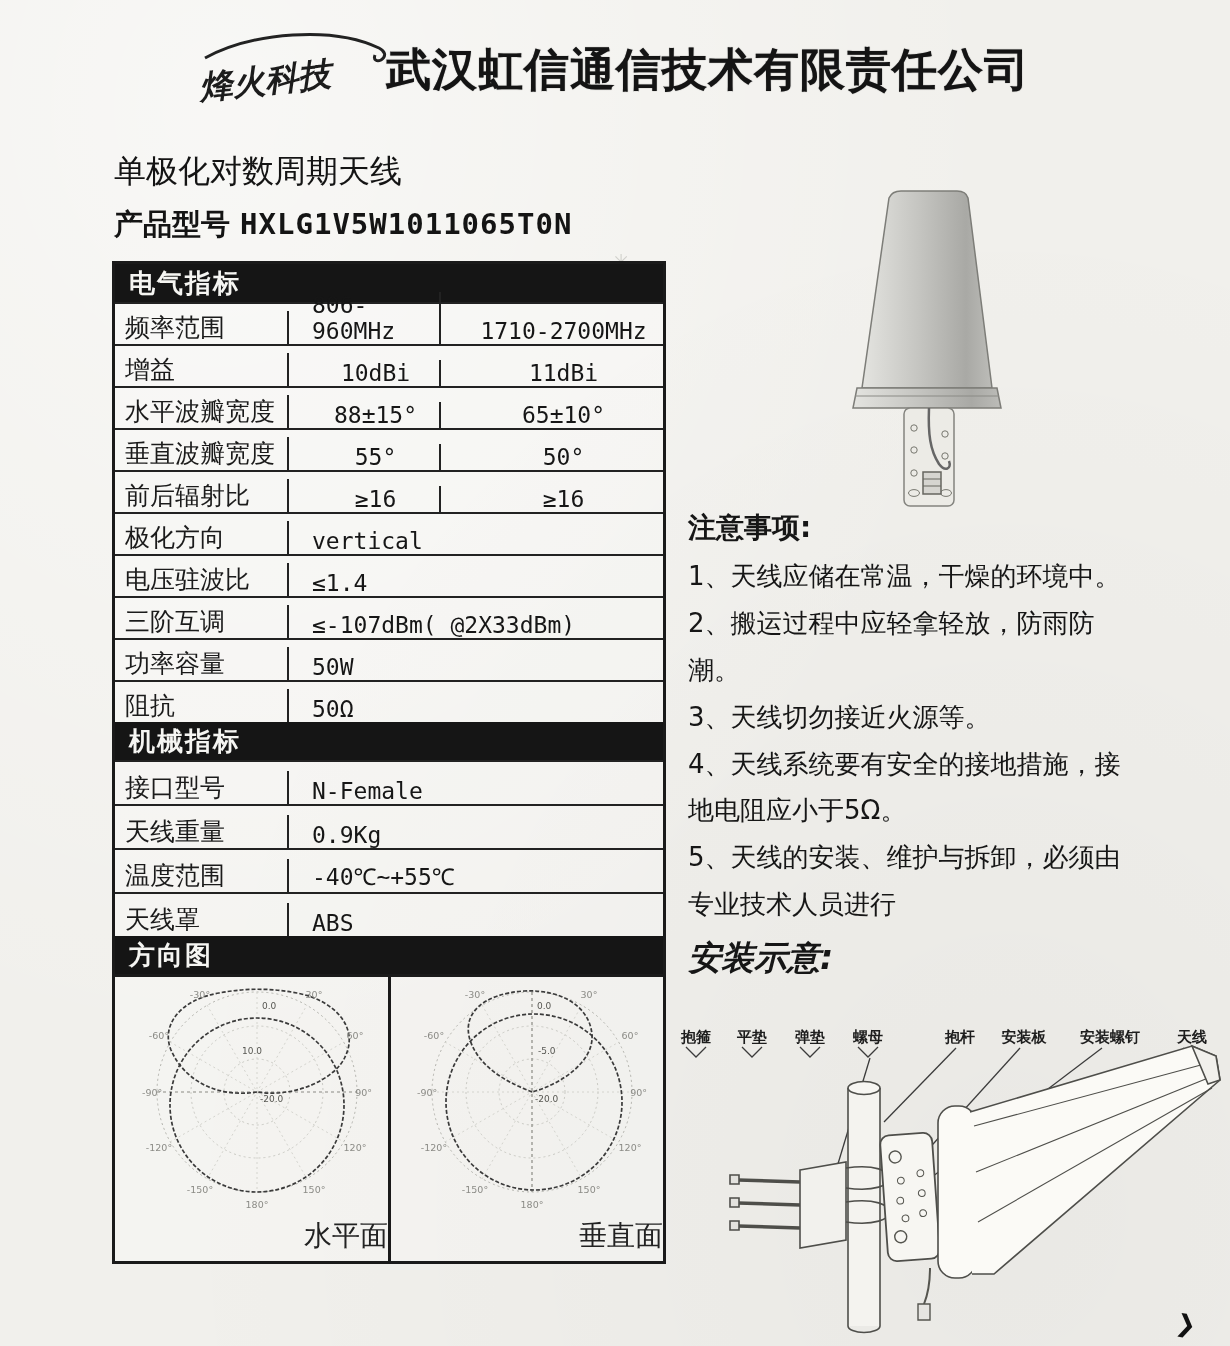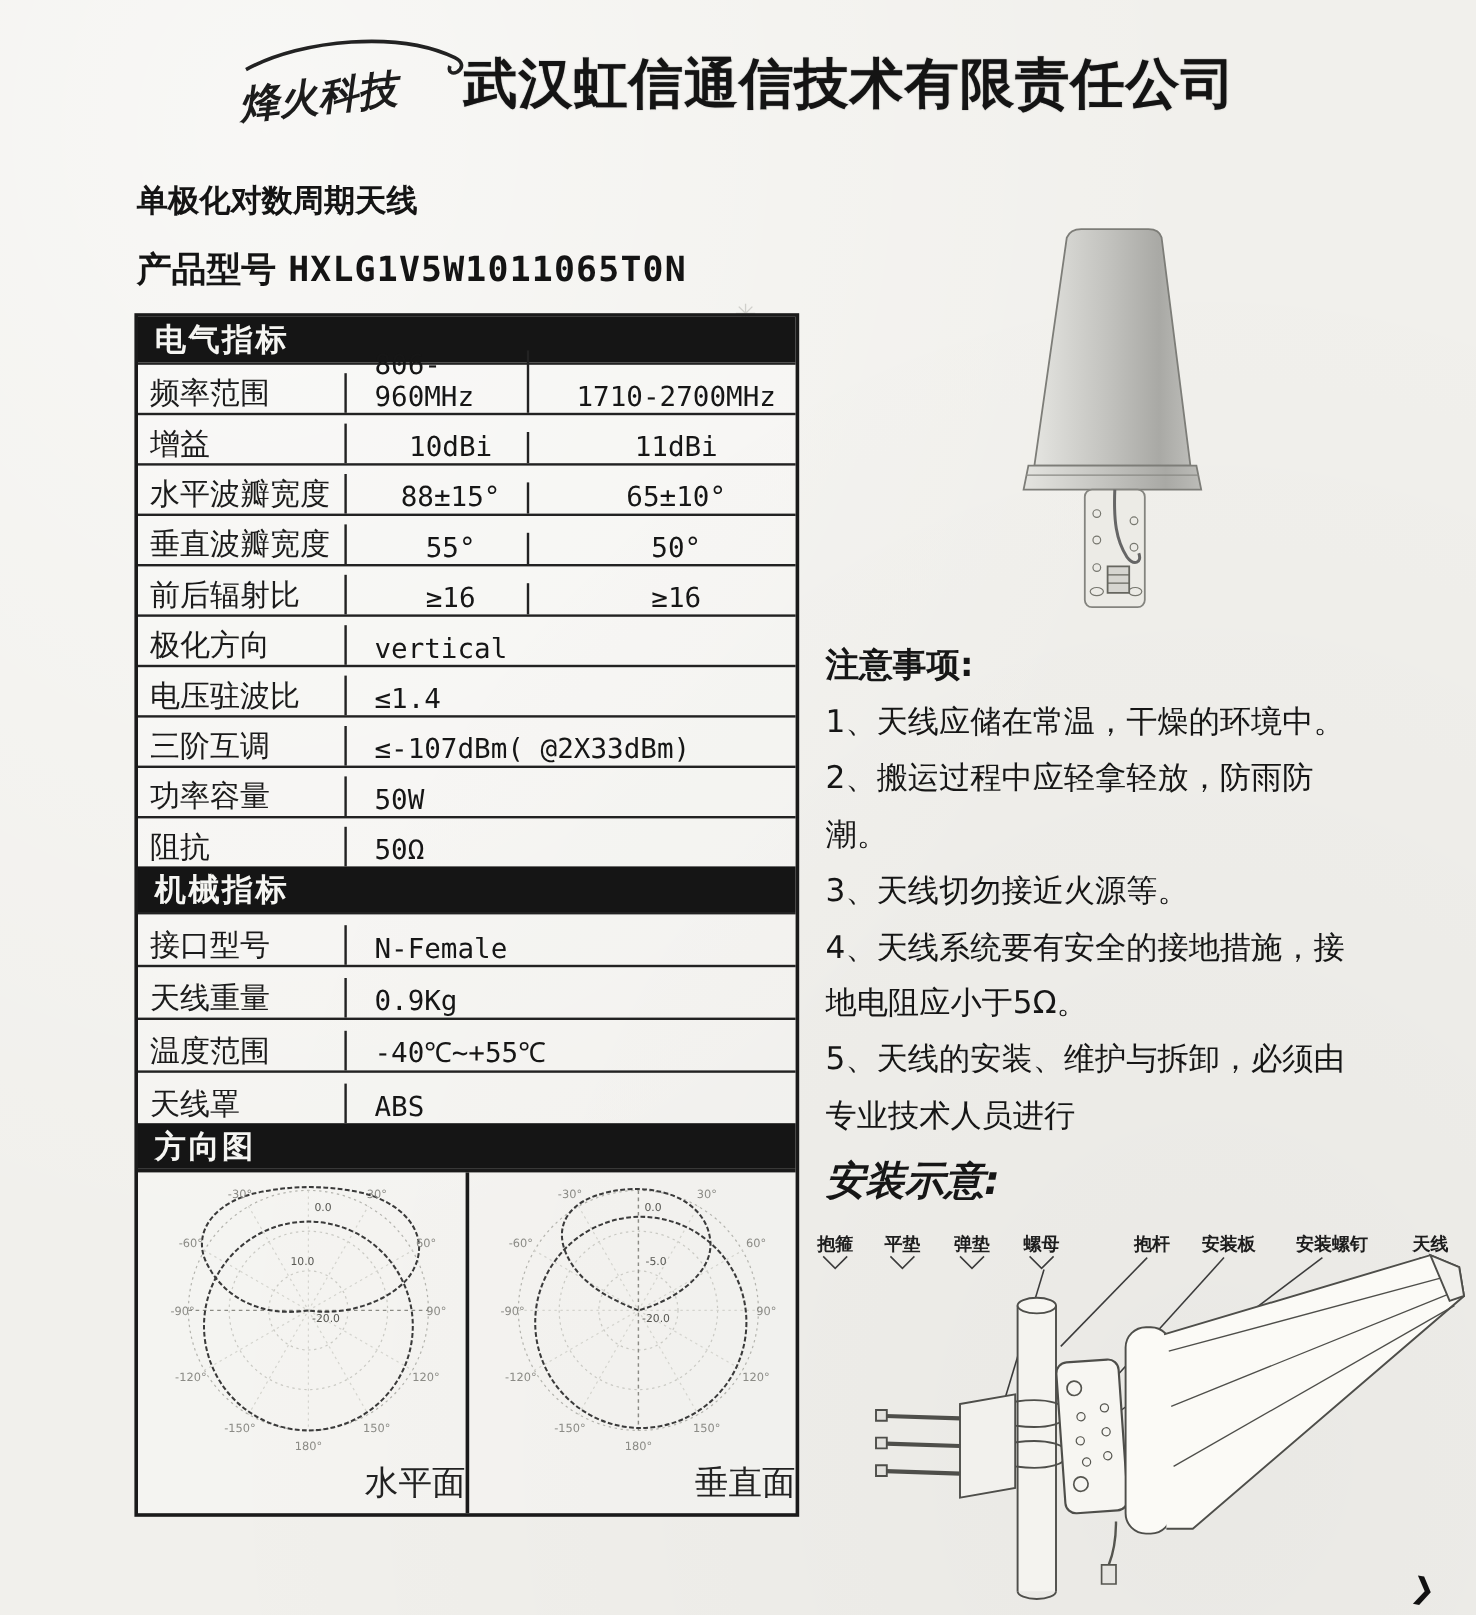--- a/index.html
+++ b/index.html
@@ -10,21 +10,21 @@
       radial-gradient(ellipse at 82% 90%, rgba(0,0,0,.03), rgba(0,0,0,0) 60%),
       #f1f0ec;
     font-family:"DejaVu Sans", sans-serif;
     color:#1b1b1b;
   }
   .abs{position:absolute;}
   
   .company{font-size:45px;font-weight:900;letter-spacing:1px;color:#141414;
     text-shadow:0 0 1px rgba(0,0,0,.55);}
   
-  .title1{font-size:26px;font-weight:700;color:#141414;}
+  .title1{font-size:32px;font-weight:400;color:#141414;}
   .title2{font-size:29px;font-weight:700;color:#141414;}
   .title2 .model{font-family:"DejaVu Sans Mono", monospace;font-weight:700;letter-spacing:1px;}
   
   .spec{left:112px;top:261px;width:548px;border:3px solid #1a1a1a;background:rgba(255,255,255,.25);}
   .bar{height:38px;background:#151515;color:#f5f5f2;display:flex;align-items:center;
        padding-left:14px;font-size:26px;font-weight:700;letter-spacing:2px;box-sizing:border-box;}
   .srow{display:flex;border-top:2px solid #222;height:42px;align-items:flex-end;box-sizing:border-box;}
   .mrow{height:44px;}
   .cell{display:flex;align-items:center;box-sizing:border-box;overflow:hidden;}
   .c-label{width:174px;border-right:2px solid #222;padding-left:10px;font-size:25px;}
@@ -38,21 +38,21 @@
   .pcap{font-size:28px;color:#222;margin-top:0px;}
   
   .ring{fill:none;stroke:#c9c9c3;stroke-dasharray:2 3;}
   .ring.outer{stroke:#b3b3ad;}
   .spoke{stroke:#d4d4ce;stroke-dasharray:2 3;stroke-width:1;}
   .axis-strong{stroke:#8a8a84;stroke-dasharray:3 3;stroke-width:1.2;}
   .lobe{fill:none;stroke:#3a3a3a;stroke-width:1.7;stroke-dasharray:4 2;}
   .alabel{font-size:9.5px;fill:#8b8b86;text-anchor:middle;}
   .rlabel{font-size:9px;fill:#575752;}
   
-  .notes{left:688px;top:529px;width:449px;font-size:26px;line-height:1.8;color:#161616;}
+  .notes{left:688px;top:503px;width:449px;font-size:26px;line-height:1.8;color:#161616;}
   .notes .ntitle{font-weight:700;font-size:28px;}
   .notes .itm{margin:0;}
   .notes .ititle{font-weight:700;font-size:33px;font-style:italic;}
   
   .art line,.art path,.art rect,.art circle,.art ellipse,.art polygon{vector-effect:non-scaling-stroke;}
   .plabel{font-size:15px;font-weight:700;fill:#1d1d1d;text-anchor:middle;}
   .artifact1{left:612px;top:250px;color:#bdbdb8;font-size:22px;opacity:.65;}
   .artifact2{left:1176px;top:1310px;font-size:24px;font-weight:900;color:#111;transform:rotate(10deg);}
 </style>
 </head>

